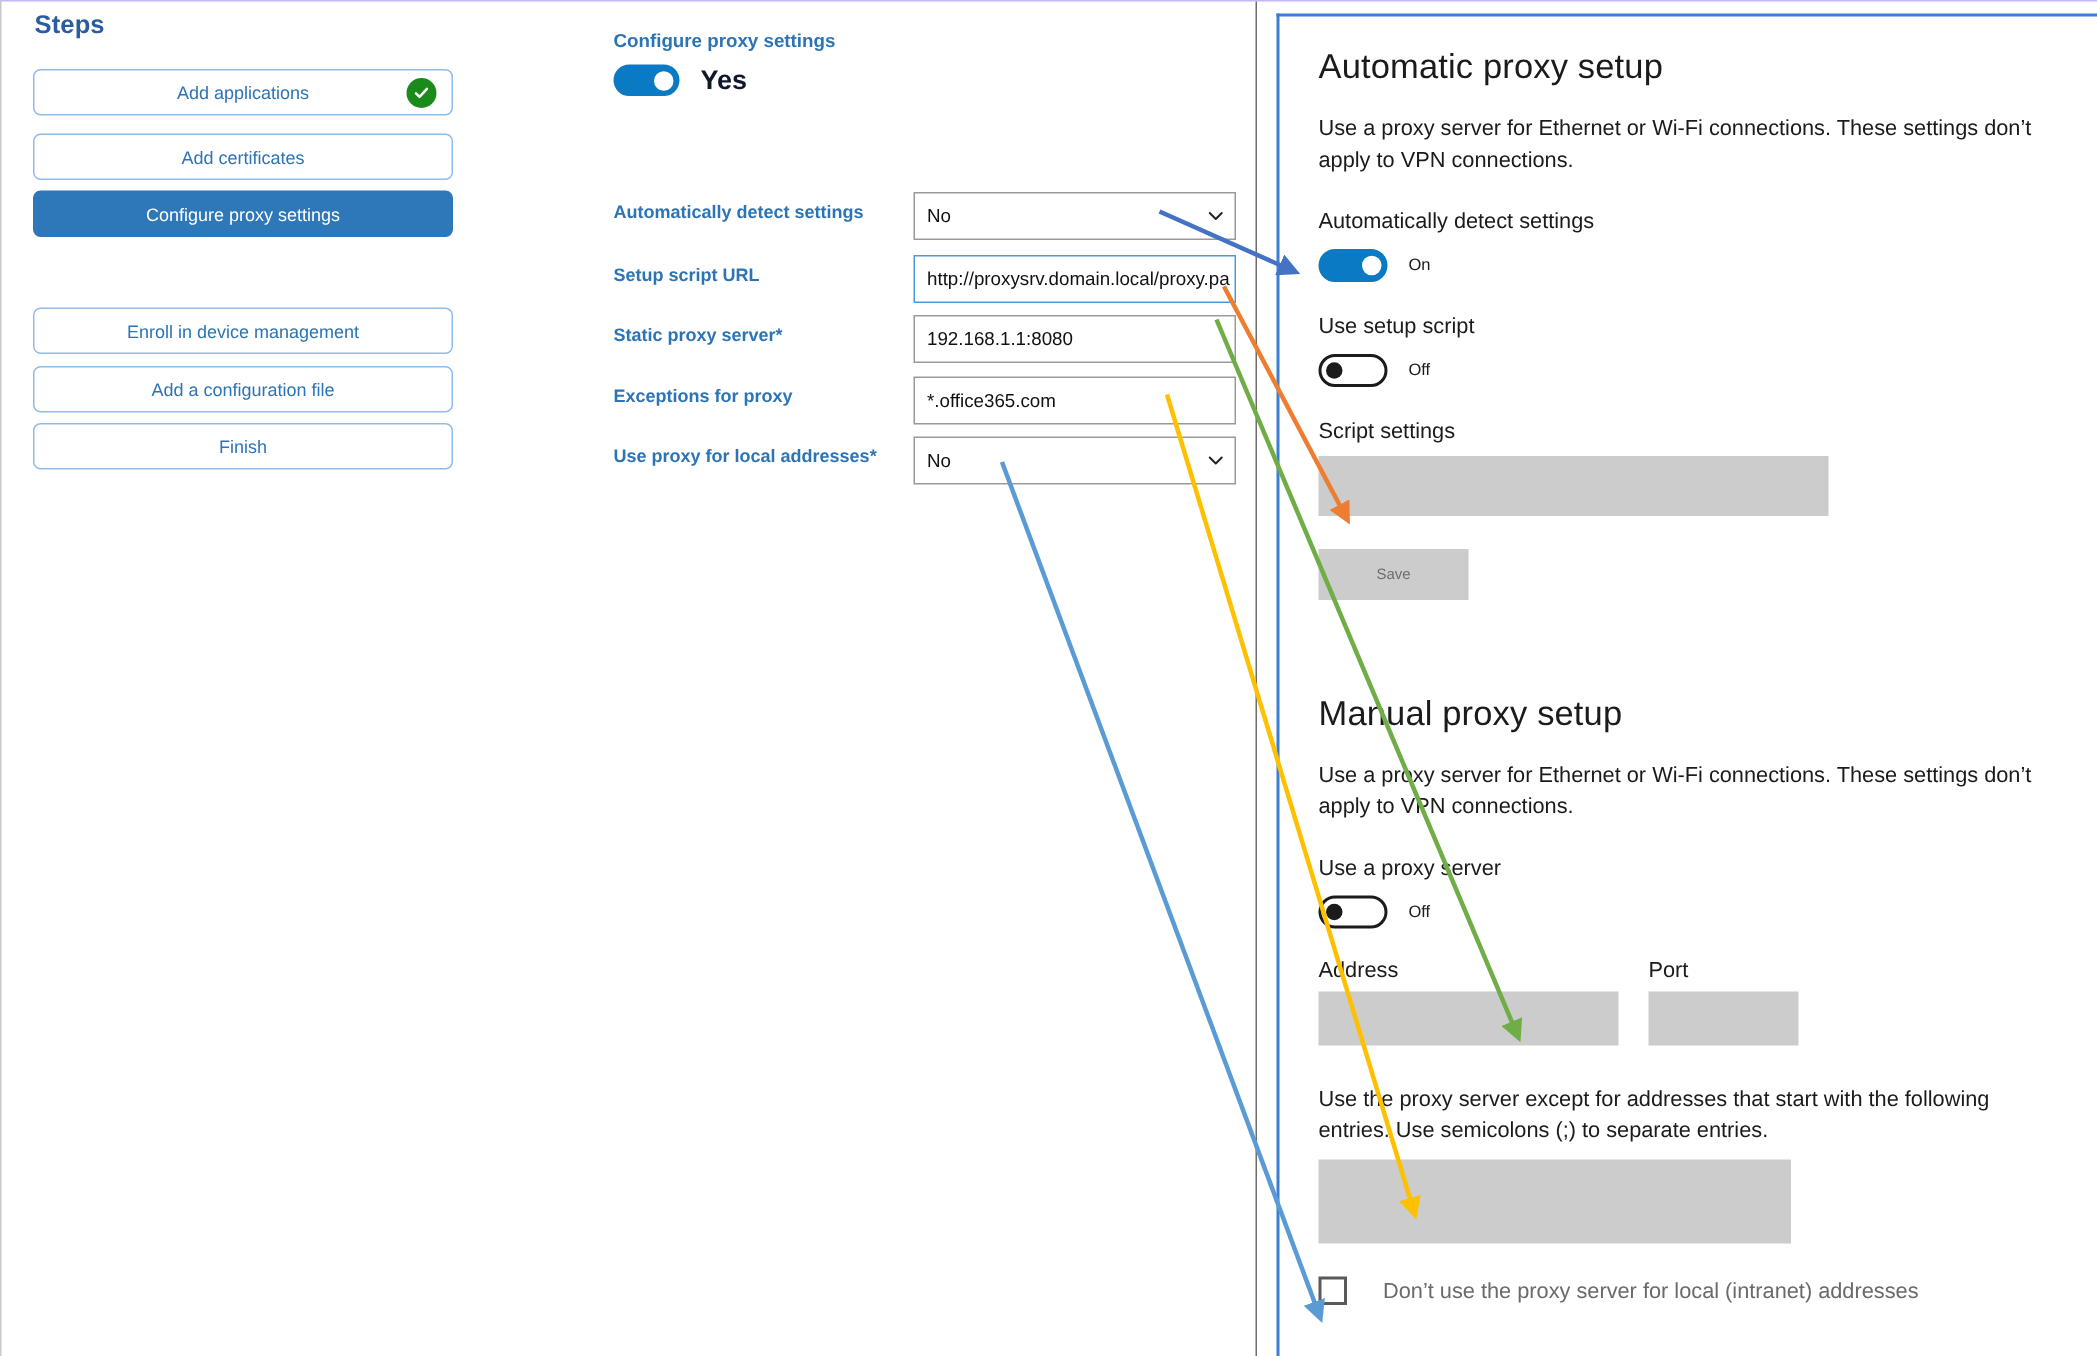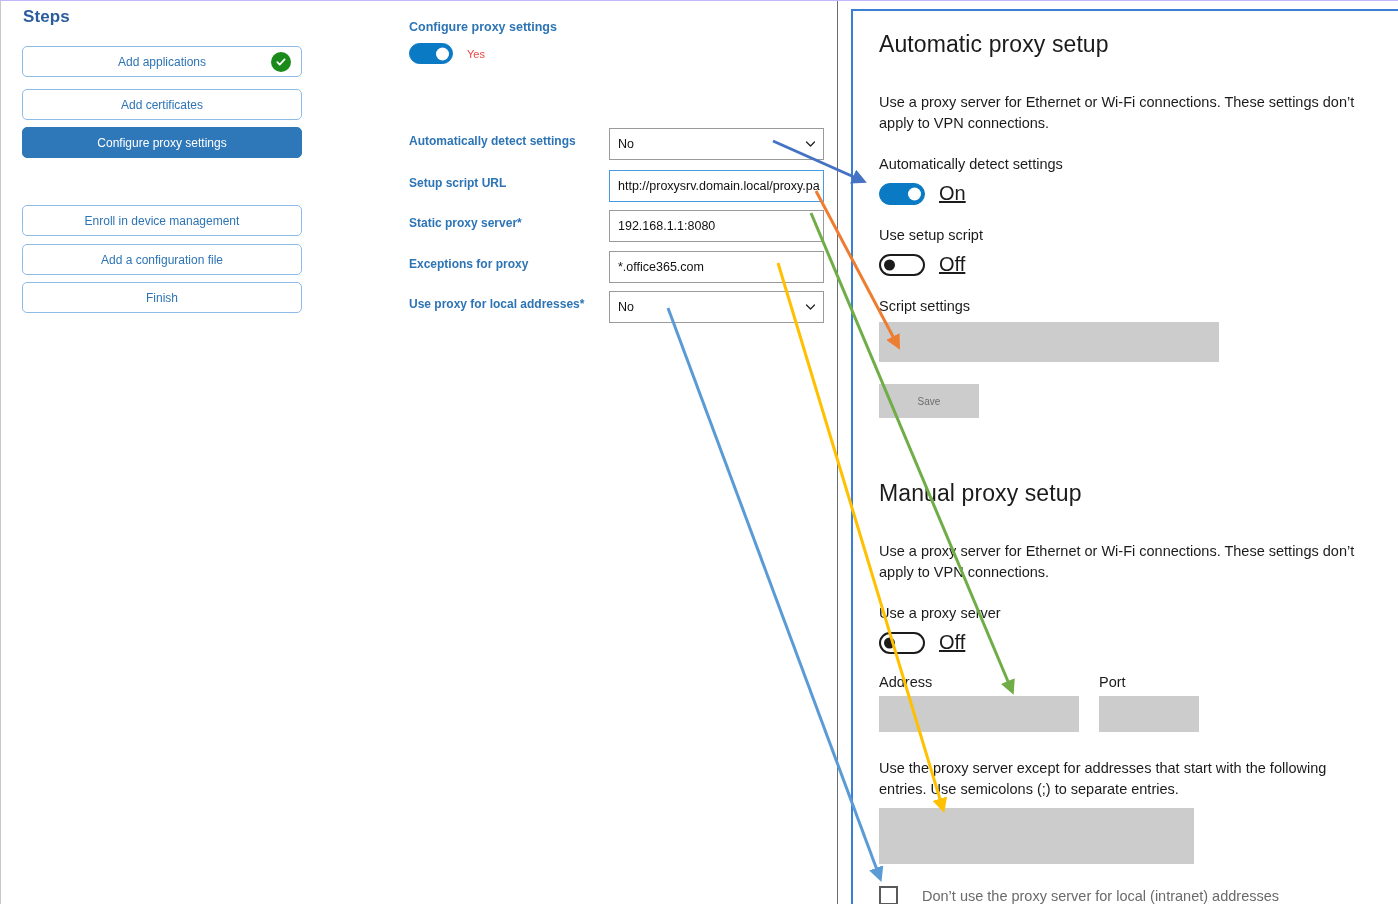--- a/index.html
+++ b/index.html
@@ -58,21 +58,21 @@
   }
   .win-toggle {
     width: 44px; height: 21px; border-radius: 11px; position: relative;
     box-sizing: border-box; cursor: pointer; flex: none;
   }
   .win-toggle.on { background: #0a7ac4; border: 1px solid #0a7ac4; }
   .win-toggle.on .knob {
     position: absolute; right: 3px; top: 50%; transform: translateY(-50%);
     width: 13px; height: 13px; border-radius: 50%; background: #ffffff;
   }
-  .toggle-label-blue { font-size: 11px; color: #ef4444; font-weight: normal; }
+  .toggle-label-blue { font-size: 18px; color: #0f172a; font-weight: bold; }
 
   .form-row { position: absolute; left: 68px; height: 26px; width: 420px; }
   .form-label {
     position: absolute; left: 0; top: 50%; transform: translateY(-50%);
     font-size: 12px; font-weight: bold; color: #2d74b5; white-space: nowrap;
   }
   .req { font-weight: bold; color: #2d74b5; }
   .field {
     position: absolute; left: 200px; top: 0; width: 215px; height: 25px;
     border: 1px solid #9a9a9a; background: #ffffff; box-sizing: border-box;
@@ -97,35 +97,35 @@
     box-sizing: border-box; background: #ffffff; overflow: hidden;
     color: #1b1b1b;
   }
   .win-inner { position: relative; padding: 0 26px; }
   .win-h1 {
     font-size: 23px; font-weight: normal; color: #1b1b1b;
     margin: 20px 0 0 0; letter-spacing: .1px;
   }
   .win-p {
     font-size: 14.5px; line-height: 21px; color: #1b1b1b;
-    margin: 34px 0 0 0; max-width: 498px;
+    margin: 18px 0 0 0; max-width: 498px;
   }
   .win-sub {
     font-size: 14.5px; color: #1b1b1b; margin: 22px 0 0 0;
   }
   .win-toggle-row { display: flex; align-items: center; gap: 14px; margin-top: 10px; }
   .win-toggle.off {
     background: #ffffff; border: 2px solid #1b1b1b;
   }
   .win-toggle.off .knob {
     position: absolute; left: 3px; top: 50%; transform: translateY(-50%);
     width: 11px; height: 11px; border-radius: 50%; background: #1b1b1b;
   }
   .win-toggle.big { width: 46px; height: 22px; border-radius: 11px; }
-  .toggle-state { font-size: 20px; color: #1b1b1b; text-decoration: underline; }
+  .toggle-state { font-size: 11px; color: #1b1b1b; }
   .grey-box { background: #cccccc; }
   #script-address-input { width: 340px; height: 40px; margin-top: 8px; }
   #save-button {
     width: 100px; height: 34px; margin-top: 22px; background: #cccccc;
     display: flex; align-items: center; justify-content: center;
     font-size: 10px; color: #6d6d6d; cursor: default;
   }
   .field-label { font-size: 14.5px; color: #1b1b1b; }
   #addr-port-row { display: flex; gap: 20px; margin-top: 20px; }
   #address-col { width: 200px; }

